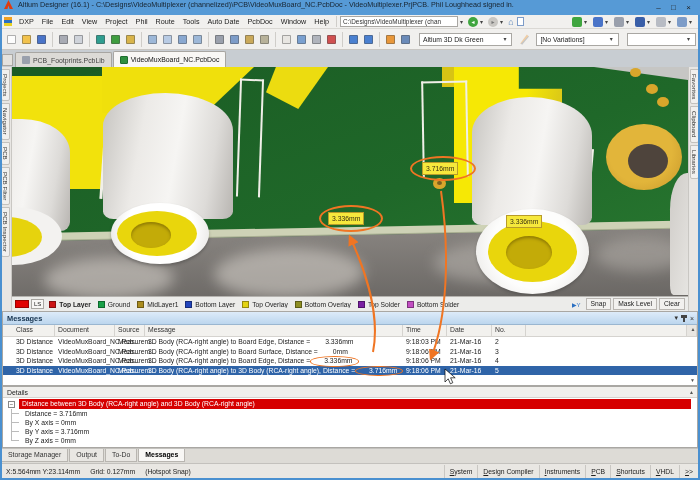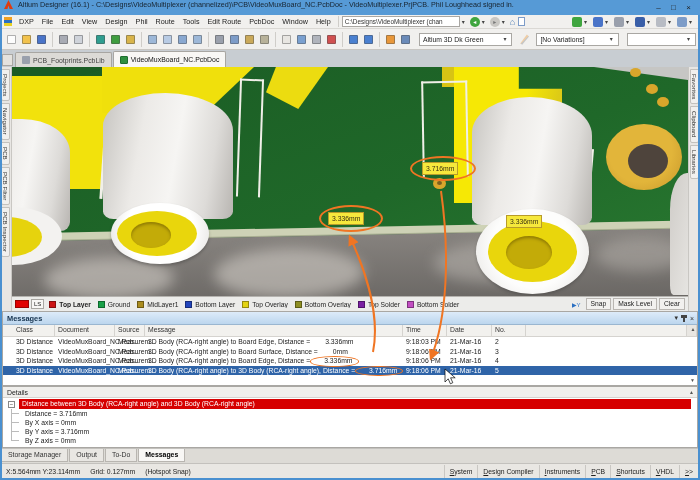--- a/index.html
+++ b/index.html
@@ -189,25 +189,25 @@
     </span>
   </div>
 
   <div class="menubar">
     <span class="flag"></span>
     <span id="menu-items">
         <span class="mi">DXP</span>
         <span class="mi">File</span>
         <span class="mi">Edit</span>
         <span class="mi">View</span>
-        <span class="mi">Design</span>
+        <span class="mi">Project</span>
         <span class="mi">Phil</span>
         <span class="mi">Route</span>
         <span class="mi">Tools</span>
-        <span class="mi">Edit Route</span>
+        <span class="mi">Auto Date</span>
         <span class="mi">PcbDoc</span>
         <span class="mi">Window</span>
         <span class="mi">Help</span>
       </span>
     <span class="msep"></span>
     <span class="pathcombo">C:\Designs\VideoMultiplexer (chan</span>
     <span class="caret">▾</span>
     <span class="navico nav-back">◂</span>
     <span class="caret">▾</span>
     <span class="navico nav-fwd">▸</span>

